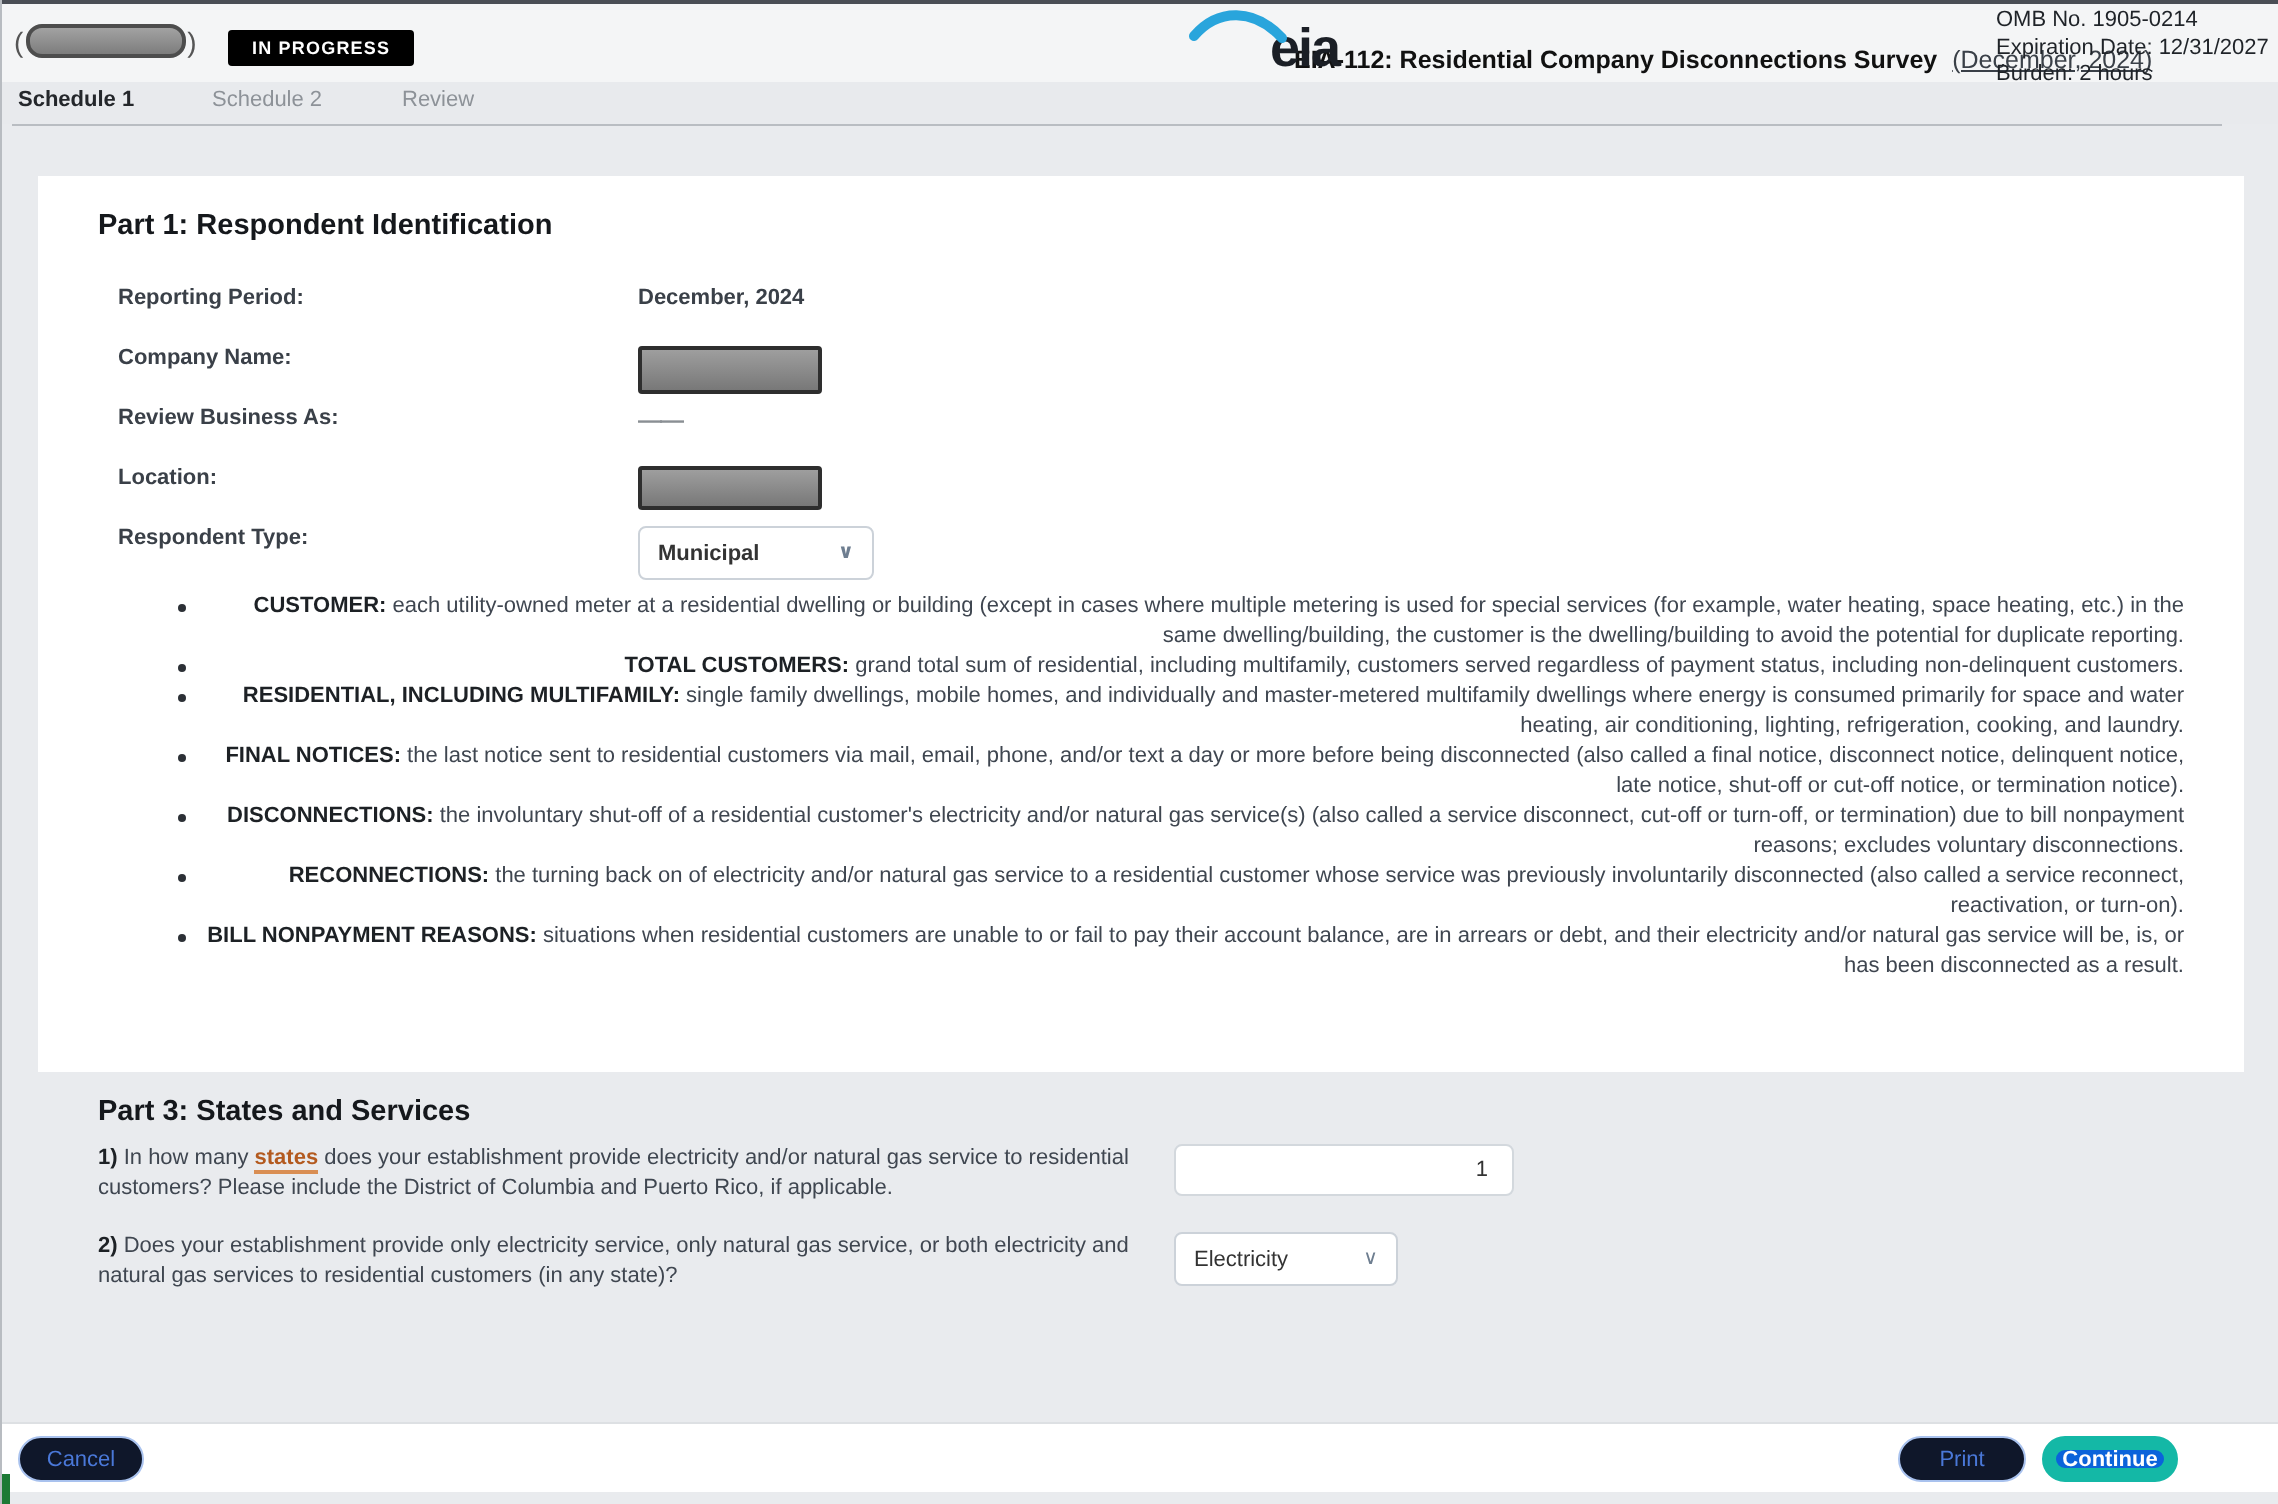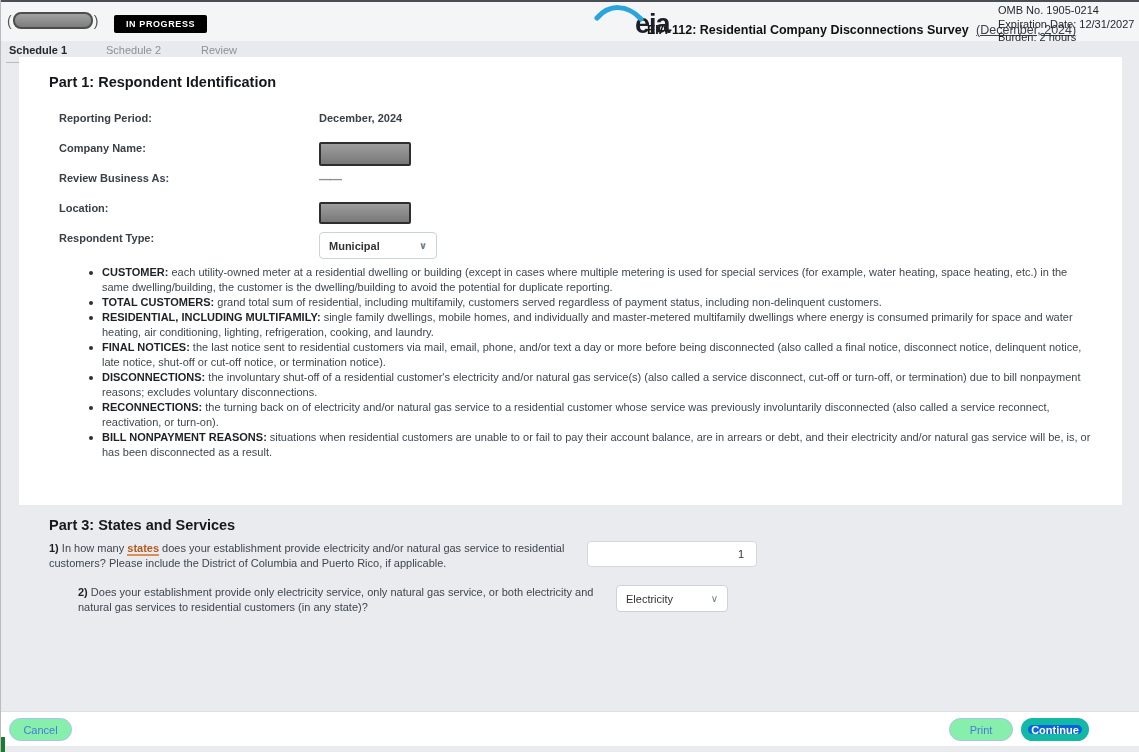--- a/index.html
+++ b/index.html
@@ -60,21 +60,21 @@
   .tab-1 { left:8px;  color:#24272b; font-weight:bold; }
   .tab-2 { left:105px; color:#8d9298; }
   .tab-3 { left:200px; color:#8d9298; }
   .tab-divider {
     position:absolute; top:62px; left:5px; width:1105px; height:0;
     border-top:1px solid #b9bdc2;
   }
 
   
   .card {
-    position:absolute; left:18px; top:57px; width:1103px; height:448px;
+    position:absolute; left:18px; top:88px; width:1103px; height:448px;
     background:#fff; padding:0 30px;
   }
   .part-title { font-size:14.5px; font-weight:bold; color:#15181c; }
   .part1-title { padding-top:17px; }
 
   
   .fields { margin-top:22px; }
   .field-row { display:flex; align-items:flex-start; height:30px;font-weight:bold; }
   .field-label { width:270px; padding-left:10px; font-size:11px; color:#3a4048; }
   .field-value { font-size:11px; color:#3a4048; }
@@ -90,53 +90,53 @@
     border:1px solid #ccd2d9; border-radius:4px; background:#fff;
     font-size:11px; color:#333; cursor:pointer;
   }
   .chev { color:#6e7e90; font-size:10px; }
 
   
   .part2-title { margin-top:62px; }
   .defs { margin:3px 0 0 40px; list-style:none; }
   .defs li {
     position:relative; padding-left:13px;
-    font-size:11px; line-height:15px; color:#3f4650;
+    font-size:11px; line-height:15px; color:#3f4650;text-align:right;
   }
   .defs li::before {
     content:""; position:absolute; left:0; top:6px;
     width:4px; height:4px; border-radius:50%; background:#2c3036;
   }
   .defs b { color:#1d2125; }
 
   
   .part3-title { margin-top:57px; }
   .question { display:flex; align-items:flex-start; margin-top:8px; }
   .q-text { width:528px; font-size:11px; line-height:15px; color:#3f4650; }
   .q-text b { color:#1d2125; }
   .q-link { color:#b35a1f; font-weight:bold; text-decoration:none; border-bottom:2px solid #d98e53; cursor:pointer; }
   .q-control { margin-left:10px; }
   .states-input {
     width:170px; height:26px; border:1px solid #d3d8dd; border-radius:4px;
     font-family:inherit; font-size:11px; color:#333; text-align:right; padding:0 12px;
     outline:none;
   }
-  .q2 { margin-top:14px;margin-left:29px; }
+  .q2 { margin-top:14px; }
   .q2 .select-box { width:112px; }
 
   
   .footer {
     position:absolute; left:0; bottom:6px; width:100%; height:35px;
     background:#fff; border-top:1px solid #dde0e3;
   }
   .btn {
     position:absolute; top:6px; height:23px;
     display:flex; align-items:center; justify-content:center;
     border-radius:12px; font-size:11px; font-family:inherit; cursor:pointer;
-    background:#86efac; border:1px solid #a9c2ee; color:#4a78d8;
+    background:#0f172a; border:1px solid #a9c2ee; color:#4a78d8;
   }
   .btn-cancel { left:8px; width:63px; }
   .btn-print  { right:126px; width:64px; }
   .btn-continue {
     right:50px; width:68px;
     background:#0b63da; border:7px solid #14b8a6; color:#fff; font-weight:bold;
   }
   .bottom-strip { position:absolute; left:0; bottom:0; width:100%; height:6px; background:#e9ebee; }
   .green-sliver { position:absolute; left:0; bottom:0; width:4px; height:15px; background:#1d7a35; }
 </style>

